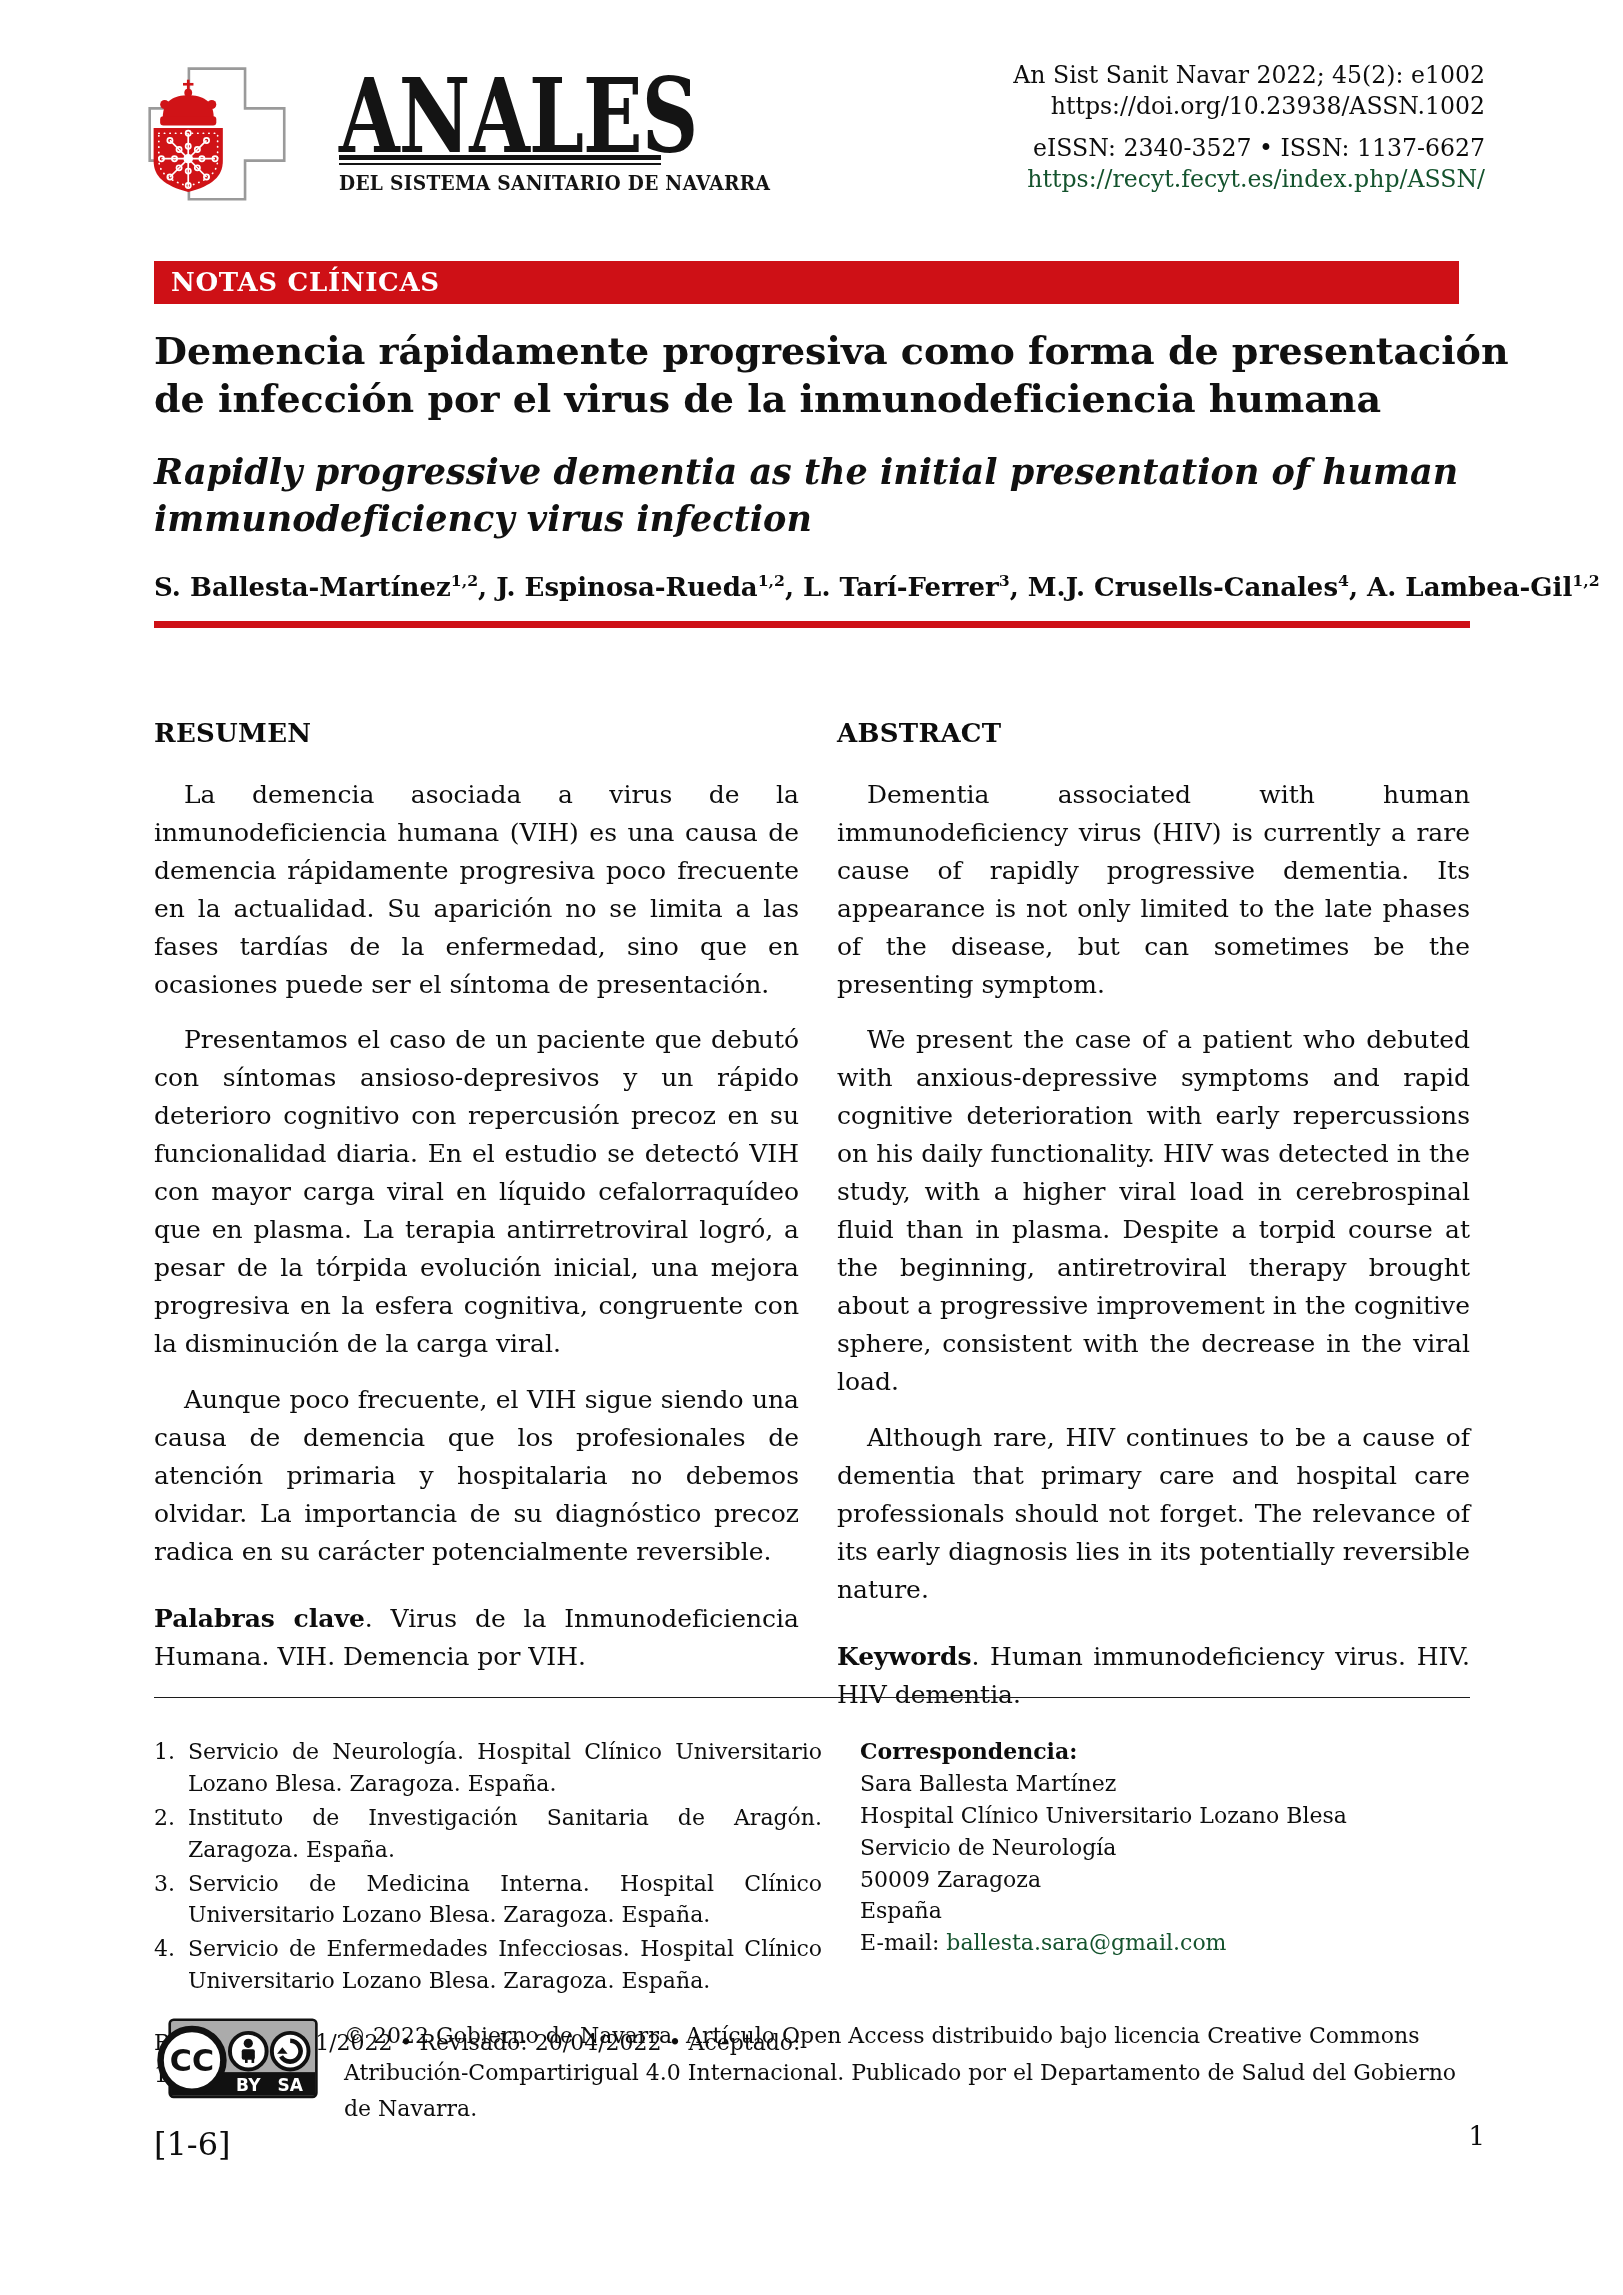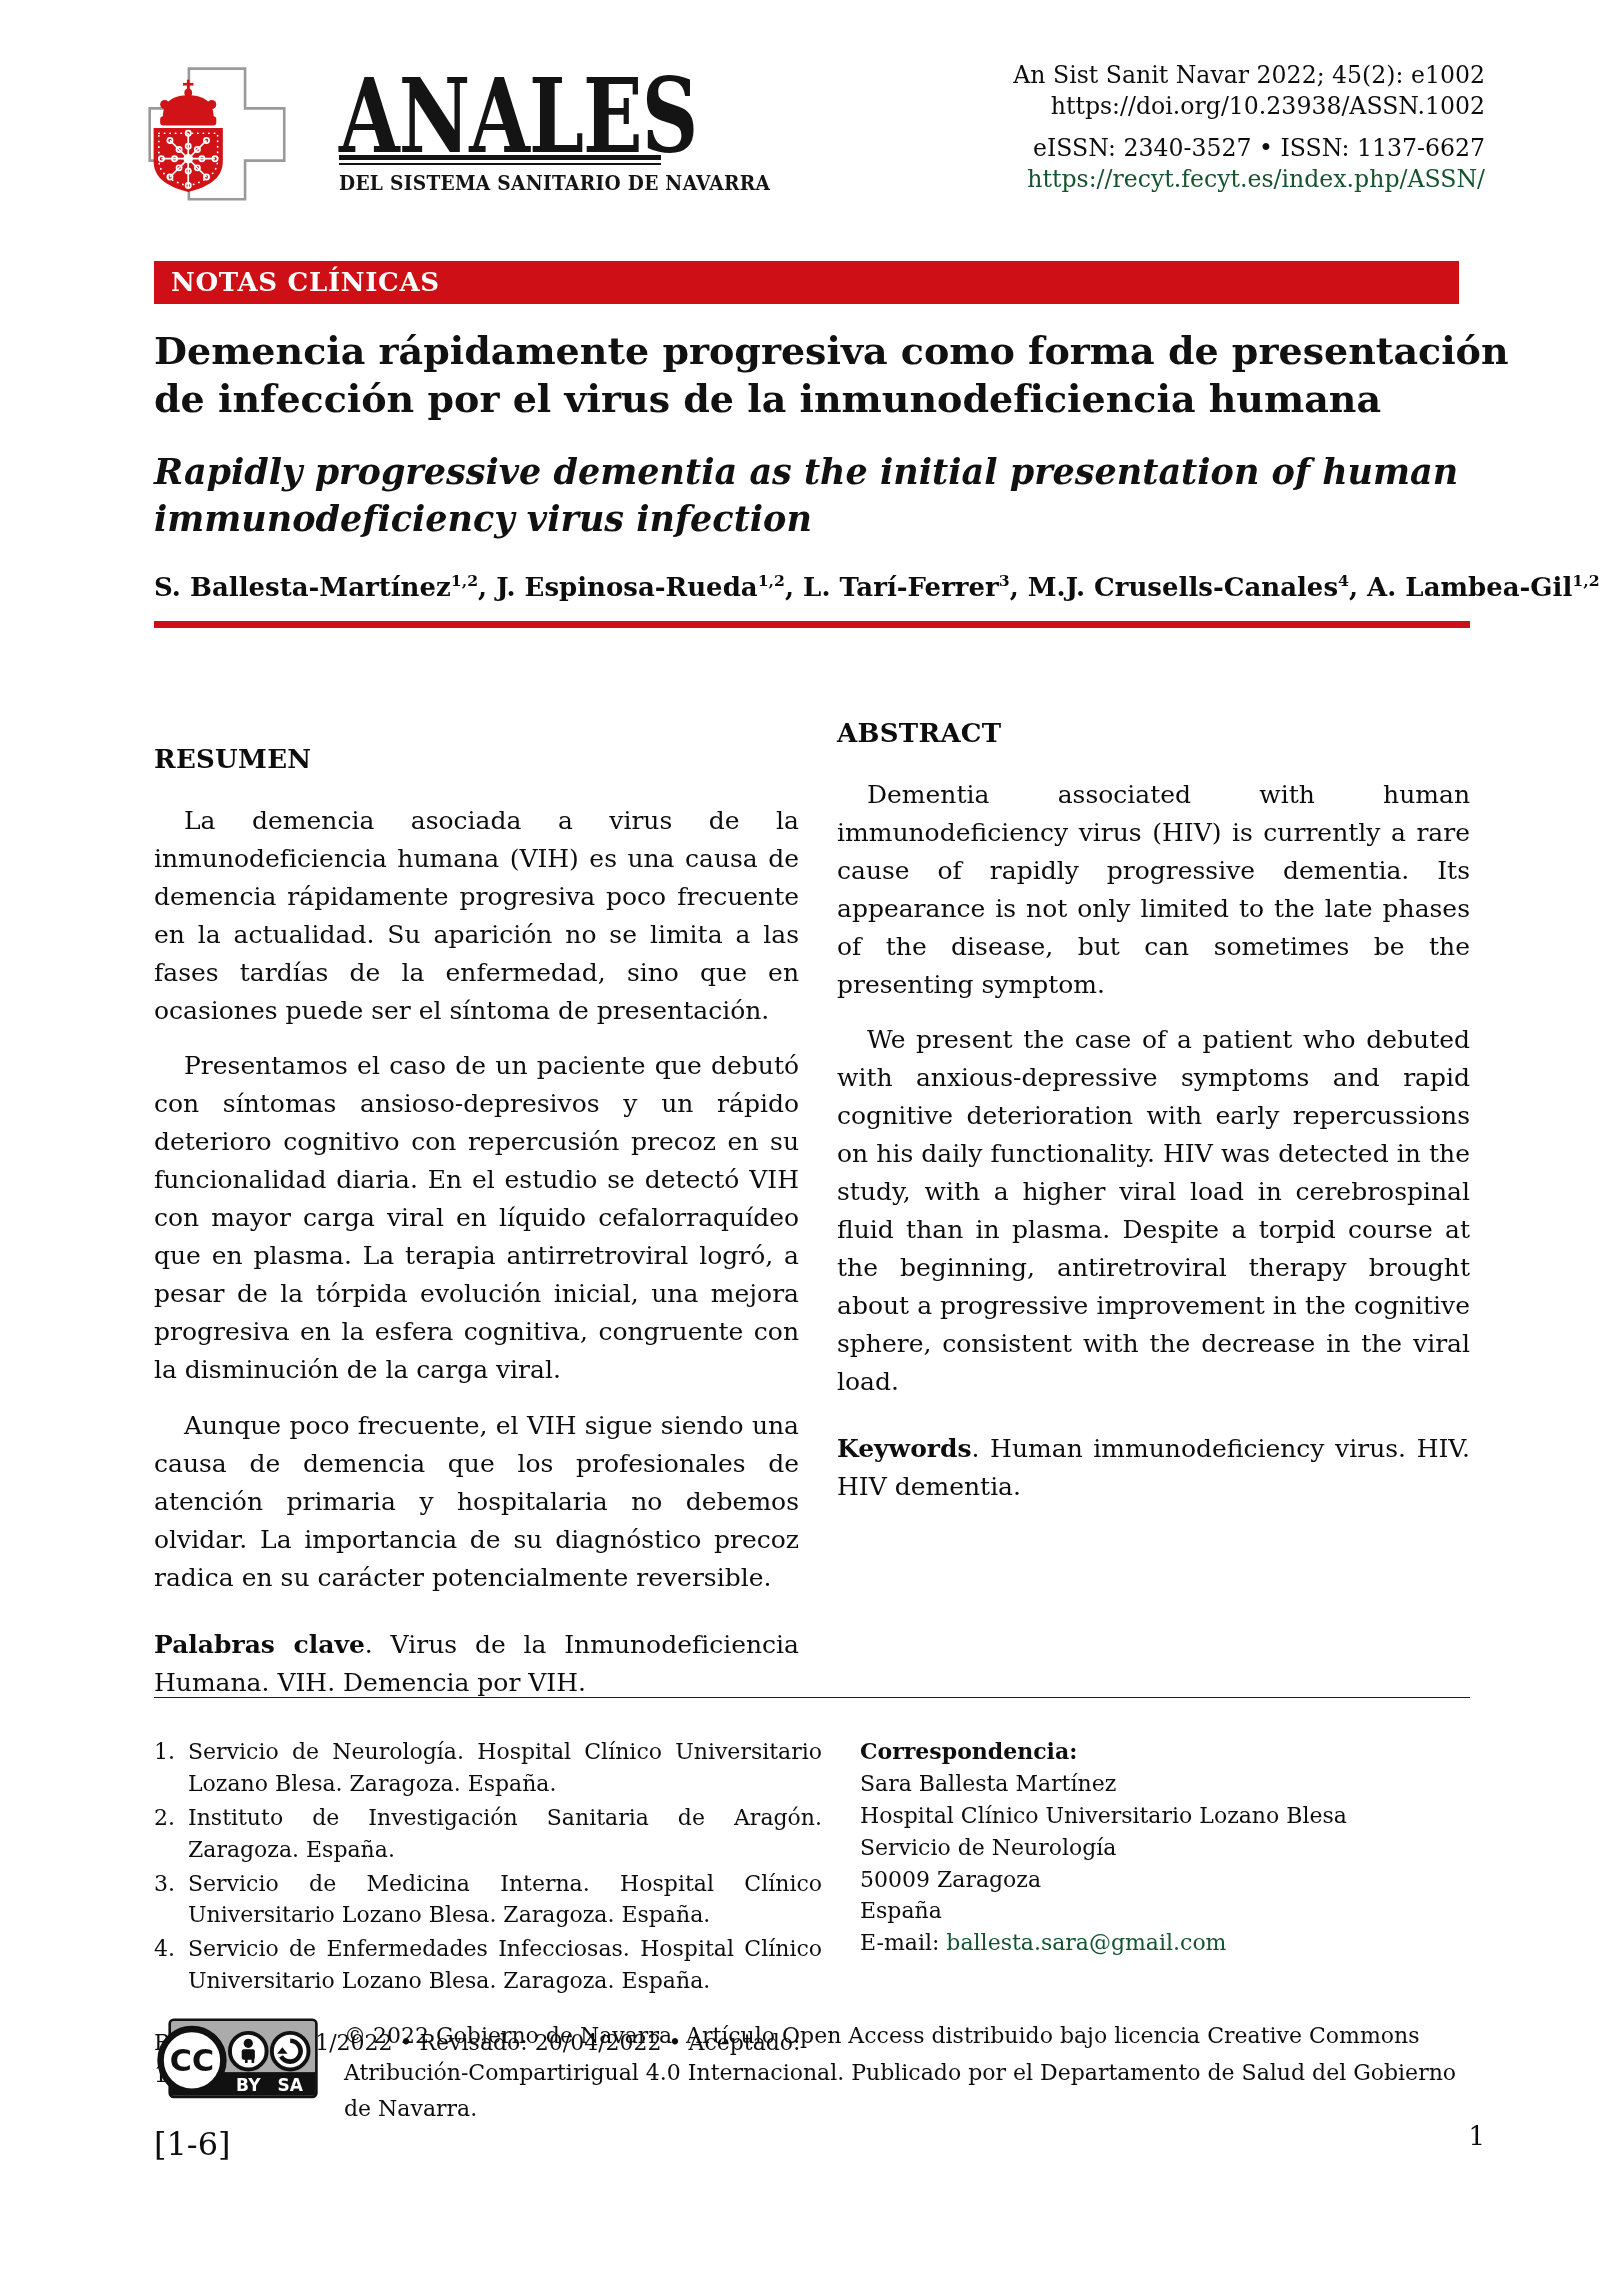--- a/index.html
+++ b/index.html
@@ -26,21 +26,21 @@
     padding-left:17px; letter-spacing:0.7px;}
   
   .title-es{position:absolute; left:154px; top:327px; font-size:38px; font-weight:700; line-height:48px; color:#111;}
   .title-en{position:absolute; left:154px; top:448px; font-size:35px; font-style:italic; font-weight:600; line-height:47px; color:#111;}
   
   .authors{position:absolute; left:154px; top:572px; font-size:26px; font-weight:700; white-space:nowrap;}
   .authors sup{font-size:15.7px; vertical-align:super; line-height:0;}
   .rule-red{position:absolute; left:154px; top:621px; width:1316px; height:6.5px; background:#CE1016;}
   
   .cols{position:absolute; left:154px; top:718px; width:1316px; display:flex; gap:38px;}
-  .col-l{width:645px;margin-top:26px;} .col-r{width:633px;}
+  .col-l{width:645px;} .col-r{width:633px;}
   .sec-head{font-size:26px; font-weight:700; letter-spacing:0.3px; margin:0 0 27.5px 0;}
   .cols p{font-size:25px; line-height:1.52; text-align:justify; text-indent:30px; margin:0 0 17.7px 0;
     hyphens:auto; -webkit-hyphens:auto;}
   .cols p.kw{text-indent:0; margin-top:29px;}
   .kw b{font-weight:700;}
   
   .rule-thin{position:absolute; left:154px; top:1697px; width:1316px; height:1.3px; background:#1c1c1c;}
   .foot{position:absolute; left:154px; top:1736px; width:1316px; display:flex; gap:38px; font-size:22px; line-height:1.45;}
   .foot-l{width:668px;} .foot-r{width:610px;}
   .aff-row{position:relative; padding-left:34px; text-align:justify; margin-bottom:2px; hyphens:auto;}
@@ -136,20 +136,21 @@
       <h2 class="sec-head">RESUMEN</h2>
       <p>La demencia asociada a virus de la inmunodeficiencia humana (VIH) es una causa de demencia rápidamente progresiva poco frecuente en la actualidad. Su aparición no se limita a las fases tardías de la enfermedad, sino que en ocasiones puede ser el síntoma de presentación.</p>
       <p>Presentamos el caso de un paciente que debutó con síntomas ansioso-depresivos y un rápido deterioro cognitivo con repercusión precoz en su funcionalidad diaria. En el estudio se detectó VIH con mayor carga viral en líquido cefalorraquídeo que en plasma. La terapia antirretroviral logró, a pesar de la tórpida evolución inicial, una mejora progresiva en la esfera cognitiva, congruente con la disminución de la carga viral.</p>
       <p>Aunque poco frecuente, el VIH sigue siendo una causa de demencia que los profesionales de atención primaria y hospitalaria no debemos olvidar. La importancia de su diagnóstico precoz radica en su carácter potencialmente reversible.</p>
       <p class="kw"><b>Palabras clave</b><span>. Virus de la Inmunodeficiencia Humana. VIH. Demencia por VIH.</span></p>
     </div>
     <div class="col-r" lang="en">
       <h2 class="sec-head">ABSTRACT</h2>
       <p>Dementia associated with human immunodeficiency virus (HIV) is currently a rare cause of rapidly progressive dementia. Its appearance is not only limited to the late phases of the disease, but can sometimes be the presenting symptom.</p>
       <p>We present the case of a patient who debuted with anxious-depressive symptoms and rapid cognitive deterioration with early repercussions on his daily functionality. HIV was detected in the study, with a higher viral load in cerebrospinal fluid than in plasma. Despite a torpid course at the beginning, antiretroviral therapy brought about a progressive improvement in the cognitive sphere, consistent with the decrease in the viral load.</p>
+      <p>Although rare, HIV continues to be a cause of dementia that primary care and hospital care professionals should not forget. The relevance of its early diagnosis lies in its potentially reversible nature.</p>
       <p class="kw"><b>Keywords</b><span>. Human immunodeficiency virus. HIV. HIV dementia.</span></p>
     </div>
   </div>
 
   <div class="rule-thin"></div>
   <div class="foot">
     <div class="foot-l">
       <div class="aff-row"><span class="aff-num">1.</span><span class="aff-text">Servicio de Neurología. Hospital Clínico Universitario Lozano Blesa. Zaragoza. España.</span></div>
       <div class="aff-row"><span class="aff-num">2.</span><span class="aff-text">Instituto de Investigación Sanitaria de Aragón. Zaragoza. España.</span></div>
       <div class="aff-row"><span class="aff-num">3.</span><span class="aff-text">Servicio de Medicina Interna. Hospital Clínico Universitario Lozano Blesa. Zaragoza. España.</span></div>

